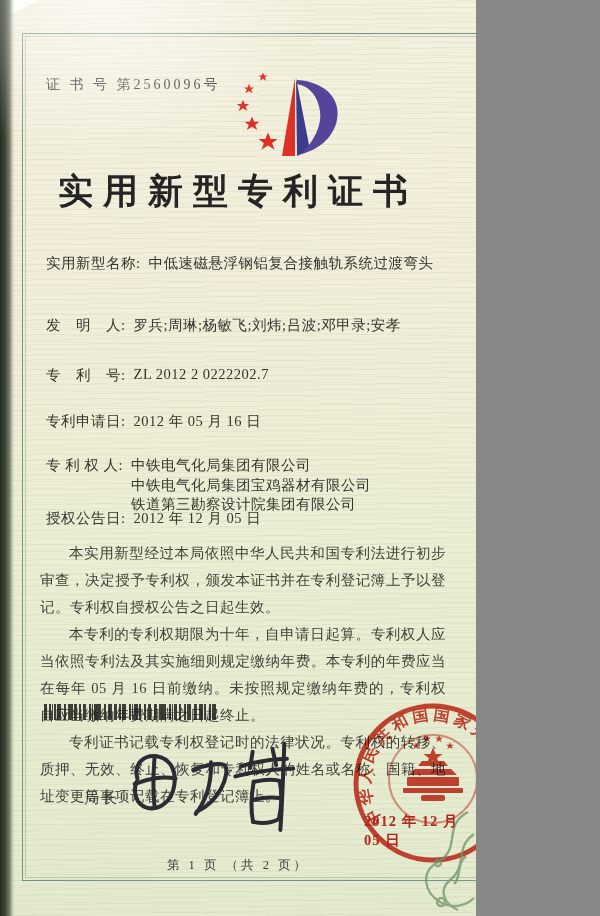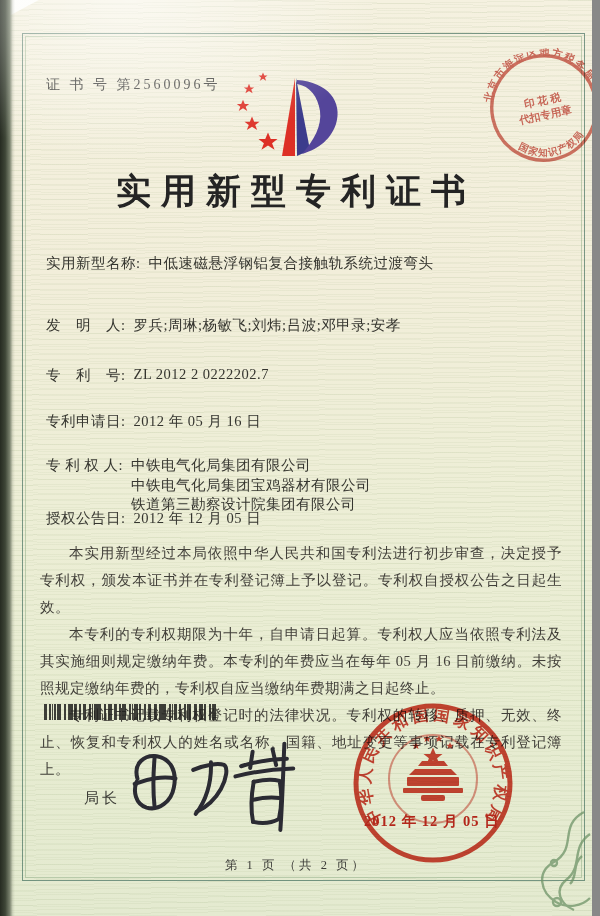--- a/index.html
+++ b/index.html
@@ -1,17 +1,17 @@
 <!DOCTYPE html>
 <html><head>
 <meta charset="utf-8">
 <style>
   html,body{margin:0;padding:0;background:#888;}
   .page{
-    position:relative; width:592px; height:916px; overflow:hidden;
+    position:relative; width:476px; height:916px; overflow:hidden;
     font-family:"Liberation Serif","DejaVu Serif",serif;
     background:linear-gradient(180deg,#f5f1e0 0%,#f2eeda 30%,#edeed6 55%,#e7ecd1 80%,#e4ead0 100%);
     text-decoration:underline;
   }
   .guilloche{position:absolute;inset:0;pointer-events:none;
     background:
       repeating-linear-gradient(179deg, rgba(150,170,120,.10) 0 1px, rgba(0,0,0,0) 1px 5px),
       repeating-linear-gradient(181.2deg, rgba(140,165,115,.08) 0 1px, rgba(0,0,0,0) 1px 7px);}
   .glare{position:absolute;inset:0;pointer-events:none;
     background:radial-gradient(ellipse 60% 25% at 22% 0%, rgba(255,255,255,.55), rgba(255,255,255,0) 70%);}

